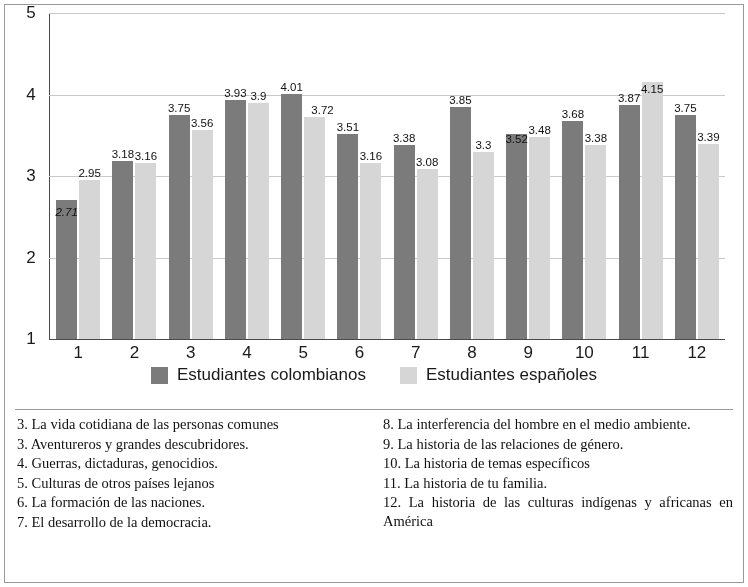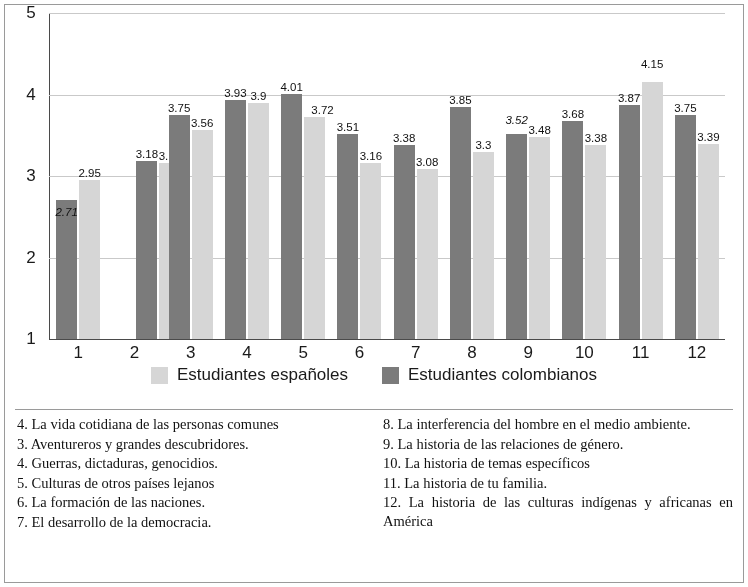--- a/index.html
+++ b/index.html
@@ -190,21 +190,21 @@
             <div class="gridline" style="top: 81.5px;"></div>
             <div class="gridline" style="top: 0px;"></div>
           </div>
         <div id="plot">
             <div class="group" style="left: 0px; width: 56.25px;">
               <div class="bar a" style="left: 6.125px; width: 21px; height: 139.365px;"></div>
               <div class="vlabel" style="width: 35px; left: -0.875px; bottom: 121.365px; font-style: italic;">2.71</div>
               <div class="bar b" style="left: 29.125px; width: 21px; height: 158.925px;"></div>
               <div class="vlabel" style="width: 35px; left: 22.125px; bottom: 159.925px;">2.95</div>
             </div>
-            <div class="group" style="left: 56.25px; width: 56.25px; margin-left: 24px;">
+            <div class="group" style="left: 56.25px; width: 56.25px;">
               <div class="bar a" style="left: 6.125px; width: 21px; height: 177.67px;"></div>
               <div class="vlabel" style="width: 35px; left: -0.875px; bottom: 178.67px;">3.18</div>
               <div class="bar b" style="left: 29.125px; width: 21px; height: 176.04px;"></div>
               <div class="vlabel" style="width: 35px; left: 22.125px; bottom: 177.04px;">3.16</div>
             </div>
             <div class="group" style="left: 112.5px; width: 56.25px;">
               <div class="bar a" style="left: 6.125px; width: 21px; height: 224.125px;"></div>
               <div class="vlabel" style="width: 35px; left: -0.875px; bottom: 225.125px;">3.75</div>
               <div class="bar b" style="left: 29.125px; width: 21px; height: 208.64px;"></div>
               <div class="vlabel" style="width: 35px; left: 22.125px; bottom: 209.64px;">3.56</div>
@@ -234,35 +234,35 @@
               <div class="vlabel" style="width: 35px; left: 22.125px; bottom: 170.52px;">3.08</div>
             </div>
             <div class="group" style="left: 393.75px; width: 56.25px;">
               <div class="bar a" style="left: 6.125px; width: 21px; height: 232.275px;"></div>
               <div class="vlabel" style="width: 35px; left: -0.875px; bottom: 233.275px;">3.85</div>
               <div class="bar b" style="left: 29.125px; width: 21px; height: 187.45px;"></div>
               <div class="vlabel" style="width: 35px; left: 22.125px; bottom: 188.45px;">3.3</div>
             </div>
             <div class="group" style="left: 450px; width: 56.25px;">
               <div class="bar a" style="left: 6.125px; width: 21px; height: 205.38px;"></div>
-              <div class="vlabel" style="width: 35px; left: -0.875px; bottom: 213px; font-style: italic;">3.52</div>
+              <div class="vlabel" style="width: 35px; left: -0.875px; bottom: 194px;">3.52</div>
               <div class="bar b" style="left: 29.125px; width: 21px; height: 202.12px;"></div>
               <div class="vlabel" style="width: 35px; left: 22.125px; bottom: 203.12px;">3.48</div>
             </div>
             <div class="group" style="left: 506.25px; width: 56.25px;">
               <div class="bar a" style="left: 6.125px; width: 21px; height: 218.42px;"></div>
               <div class="vlabel" style="width: 35px; left: -0.875px; bottom: 219.42px;">3.68</div>
               <div class="bar b" style="left: 29.125px; width: 21px; height: 193.97px;"></div>
               <div class="vlabel" style="width: 35px; left: 22.125px; bottom: 194.97px;">3.38</div>
             </div>
             <div class="group" style="left: 562.5px; width: 56.25px;">
               <div class="bar a" style="left: 6.125px; width: 21px; height: 233.905px;"></div>
               <div class="vlabel" style="width: 35px; left: -0.875px; bottom: 234.905px;">3.87</div>
               <div class="bar b" style="left: 29.125px; width: 21px; height: 256.725px;"></div>
-              <div class="vlabel" style="width: 35px; left: 22.125px; bottom: 269px;">4.15</div>
+              <div class="vlabel" style="width: 35px; left: 22.125px; bottom: 244px;">4.15</div>
             </div>
             <div class="group" style="left: 618.75px; width: 56.25px;">
               <div class="bar a" style="left: 6.125px; width: 21px; height: 224.125px;"></div>
               <div class="vlabel" style="width: 35px; left: -0.875px; bottom: 225.125px;">3.75</div>
               <div class="bar b" style="left: 29.125px; width: 21px; height: 194.785px;"></div>
               <div class="vlabel" style="width: 35px; left: 22.125px; bottom: 195.785px;">3.39</div>
             </div>
           </div>
         <div id="xaxis-line"></div>
         <div id="xticks">
@@ -276,34 +276,34 @@
             <div class="xtick" style="left: 452.875px;">8</div>
             <div class="xtick" style="left: 509.125px;">9</div>
             <div class="xtick" style="left: 565.375px;">10</div>
             <div class="xtick" style="left: 621.625px;">11</div>
             <div class="xtick" style="left: 677.875px;">12</div>
           </div>
       </div>
 
       <div id="legend">
         <div class="legend-item">
+          <span class="swatch a"></span>
+          <span>Estudiantes colombianos</span>
+        </div>
+        <div class="legend-item">
           <span class="swatch b"></span>
           <span>Estudiantes españoles</span>
         </div>
-        <div class="legend-item">
-          <span class="swatch a"></span>
-          <span>Estudiantes colombianos</span>
-        </div>
       </div>
     </div>
 
     <div id="caption-sep"></div>
     <div id="caption">
       <div class="col" id="caption-left">
-          <p>4. La vida cotidiana de las personas comunes</p>
+          <p>3. La vida cotidiana de las personas comunes</p>
           <p>3. Aventureros y grandes descubridores.</p>
           <p>4. Guerras, dictaduras, genocidios.</p>
           <p>5. Culturas de otros países lejanos</p>
           <p>6. La formación de las naciones.</p>
           <p>7. El desarrollo de la democracia.</p>
         </div>
       <div class="col" id="caption-right">
           <p>8. La interferencia del hombre en el medio ambiente.</p>
           <p>9.  La historia de las relaciones de género.</p>
           <p>10. La historia de temas específicos</p>

